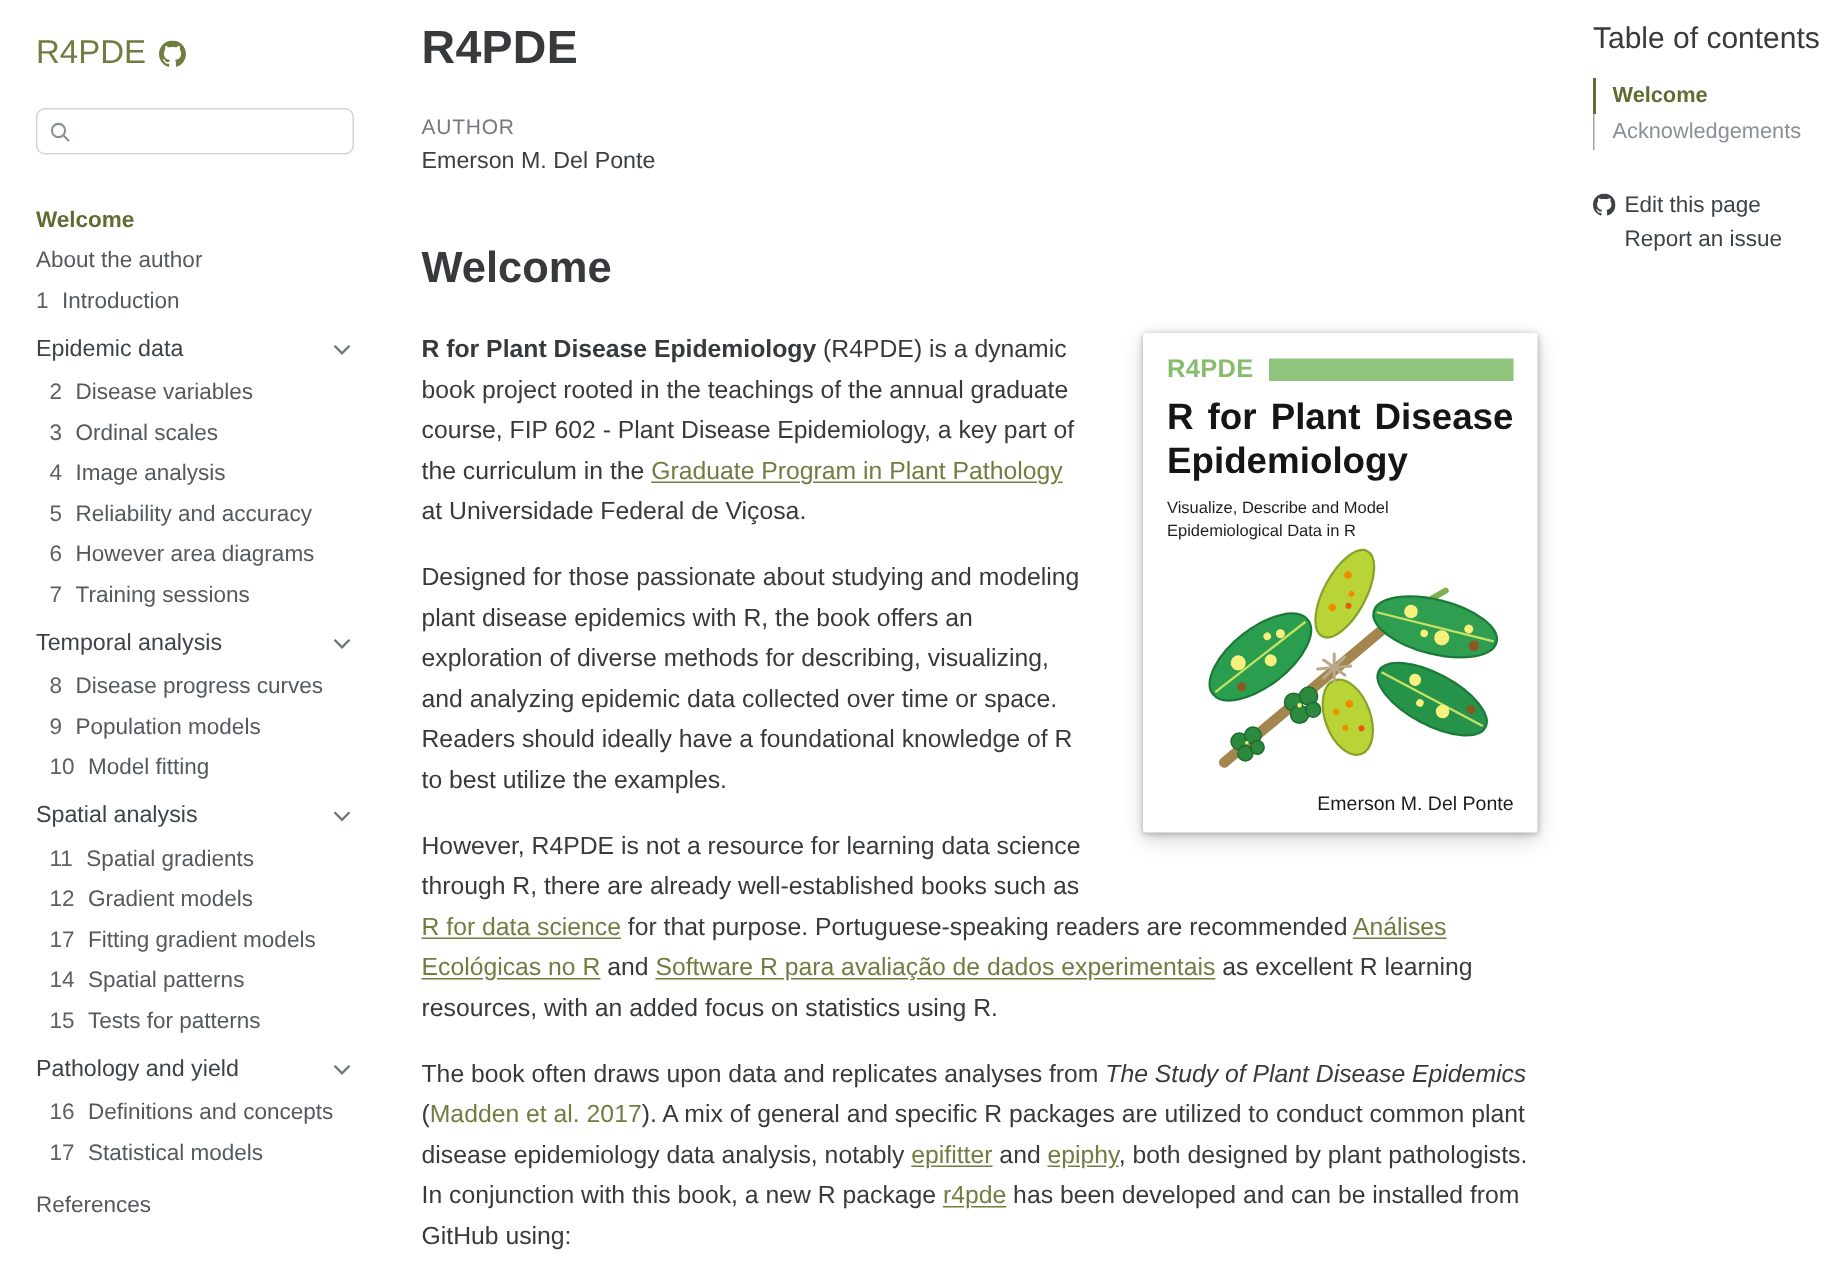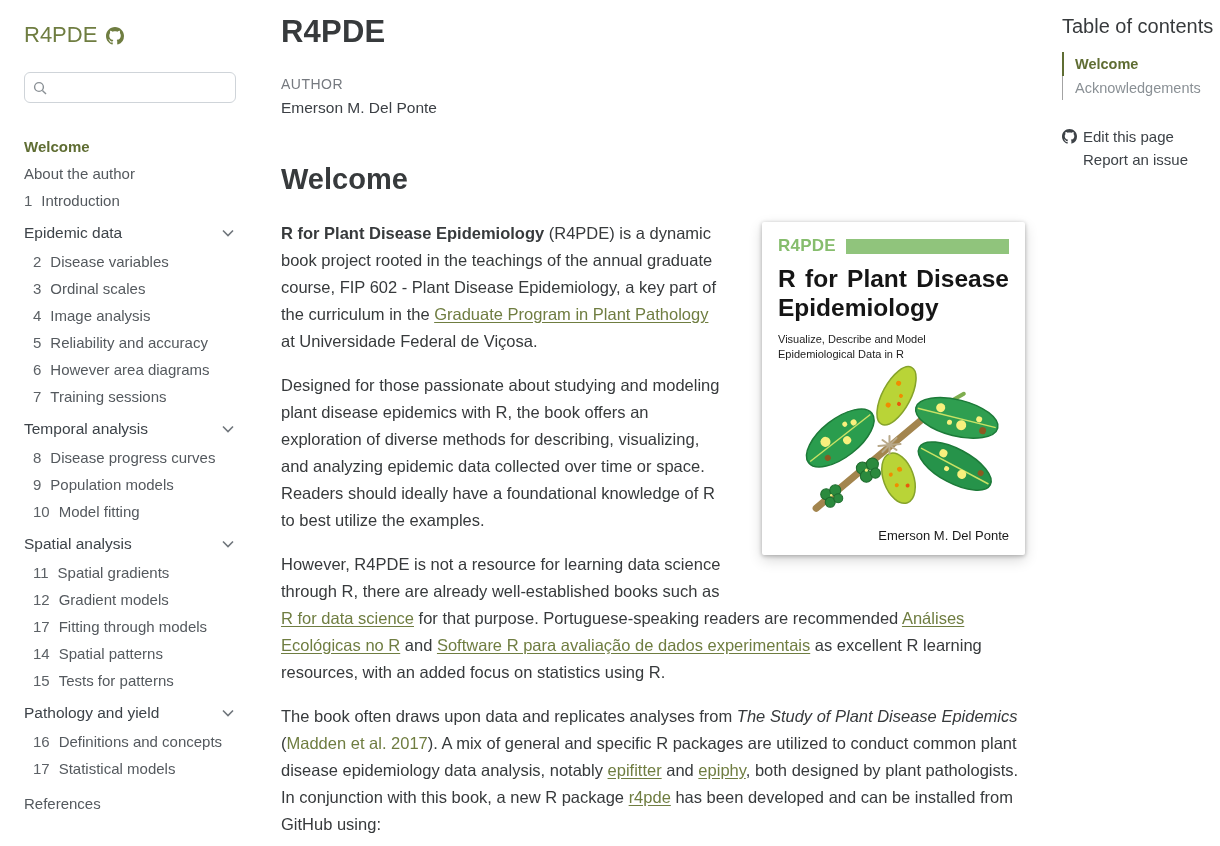--- a/index.html
+++ b/index.html
@@ -156,21 +156,21 @@
         <div class="nav-item sub">
           <span class="num">11</span>
           <span class="lbl">Spatial gradients</span>
         </div>
         <div class="nav-item sub">
           <span class="num">12</span>
           <span class="lbl">Gradient models</span>
         </div>
         <div class="nav-item sub">
           <span class="num">17</span>
-          <span class="lbl">Fitting through models</span>
+          <span class="lbl">Fitting gradient models</span>
         </div>
         <div class="nav-item sub">
           <span class="num">14</span>
           <span class="lbl">Spatial patterns</span>
         </div>
         <div class="nav-item sub">
           <span class="num">15</span>
           <span class="lbl">Tests for patterns</span>
         </div>
         <div class="nav-section">

